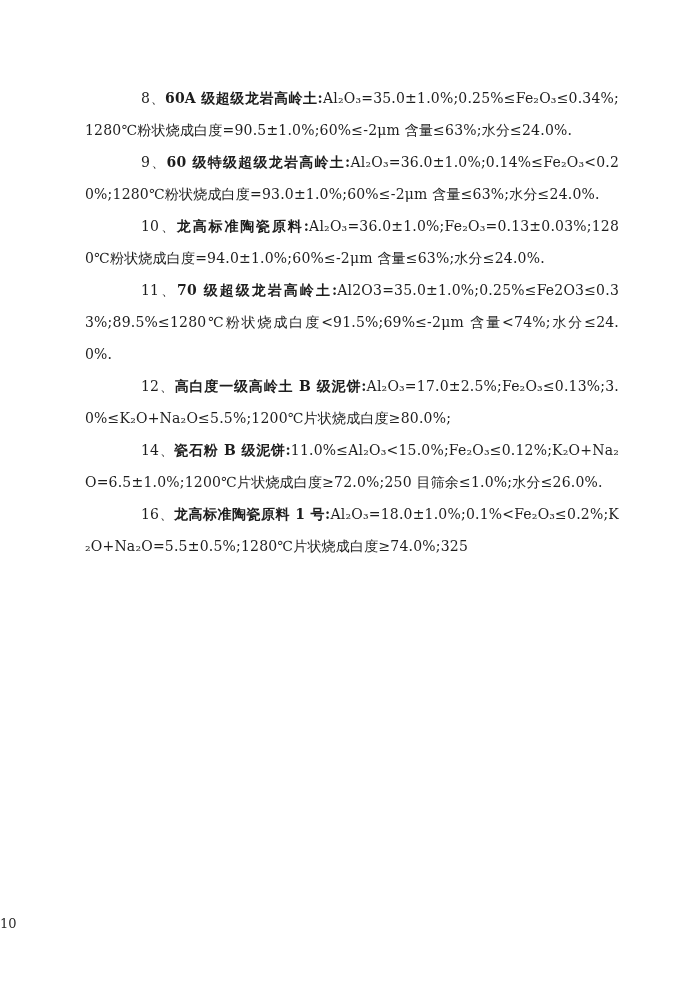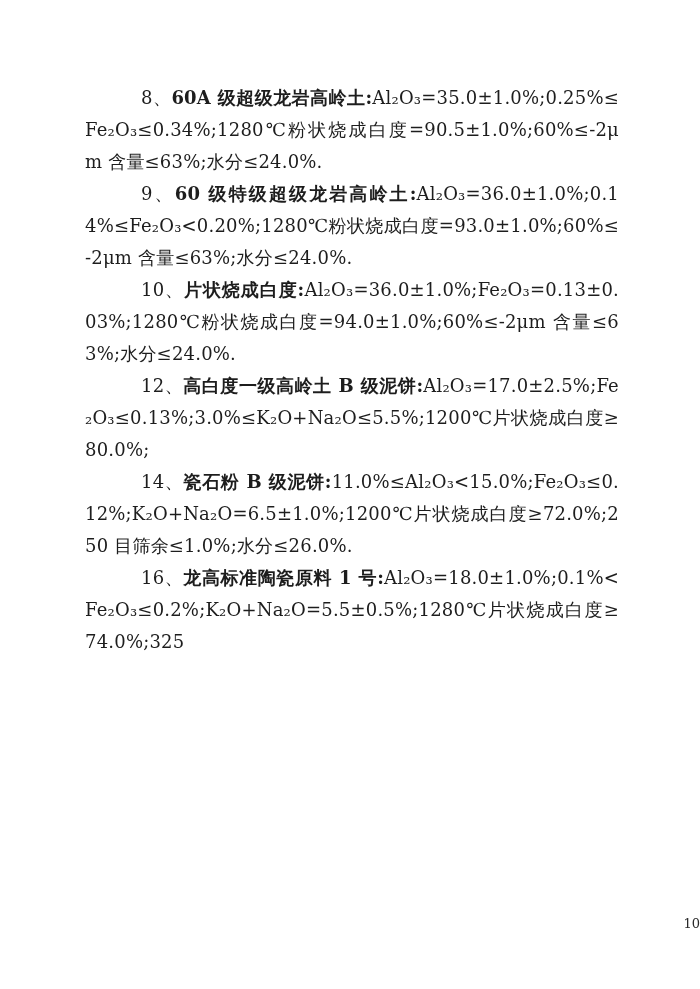--- a/index.html
+++ b/index.html
@@ -17,53 +17,54 @@
     color: #1d1d1d;
   }
   .content {
     position: absolute;
     left: 85px;
     top: 82px;
     width: 534px;
   }
   .para {
     margin: 0;
-    font-size: 18px;
+    font-size: 14px;
     line-height: 32px;
     text-align: justify;
     text-justify: inter-character;
     text-indent: 56px;
     letter-spacing: 0.2px;
     word-break: break-all;
   }
   .para .item-title {
     font-weight: 700;
   }
   .footer {
     position: absolute;
     top: 916px;
     left: 0;
     width: 100%;
-    text-align: right;
+    text-align: left;
     font-size: 13px;
     color: #2a2a2a;
   }
 </style>
 </head>
 <body>
 
 <div class="page">
   <div class="content">
 
     <p class="para"><span class="item-num">8、</span><b class="item-title">60A 级超级龙岩高岭土:</b><span class="item-specs">Al₂O₃=35.0±1.0%;0.25%≤Fe₂O₃≤0.34%;1280℃粉状烧成白度=90.5±1.0%;60%≤-2μm 含量≤63%;水分≤24.0%.</span></p>
 
     <p class="para"><span class="item-num">9、</span><b class="item-title">60 级特级超级龙岩高岭土:</b><span class="item-specs">Al₂O₃=36.0±1.0%;0.14%≤Fe₂O₃&lt;0.20%;1280℃粉状烧成白度=93.0±1.0%;60%≤-2μm 含量≤63%;水分≤24.0%.</span></p>
 
-    <p class="para"><span class="item-num">10、</span><b class="item-title">片状烧成白度:</b><span class="item-specs">Al₂O₃=36.0±1.0%;Fe₂O₃=0.13±0.03%;1280℃粉状烧成白度=94.0±1.0%;60%≤-2μm 含量≤63%;水分≤24.0%.</span></p>
+    <p class="para"><span class="item-num">10、</span><b class="item-title">龙高标准陶瓷原料:</b><span class="item-specs">Al₂O₃=36.0±1.0%;Fe₂O₃=0.13±0.03%;1280℃粉状烧成白度=94.0±1.0%;60%≤-2μm 含量≤63%;水分≤24.0%.</span></p>
 
+    <p class="para"><span class="item-num">11、</span><b class="item-title">70 级超级龙岩高岭土:</b><span class="item-specs">Al2O3=35.0±1.0%;0.25%≤Fe2O3≤0.33%;89.5%≤1280℃粉状烧成白度&lt;91.5%;69%≤-2μm 含量&lt;74%;水分≤24.0%.</span></p>
 
     <p class="para"><span class="item-num">12、</span><b class="item-title">高白度一级高岭土 B 级泥饼:</b><span class="item-specs">Al₂O₃=17.0±2.5%;Fe₂O₃≤0.13%;3.0%≤K₂O+Na₂O≤5.5%;1200℃片状烧成白度≥80.0%;</span></p>
 
 
     <p class="para"><span class="item-num">14、</span><b class="item-title">瓷石粉 B 级泥饼:</b><span class="item-specs">11.0%≤Al₂O₃&lt;15.0%;Fe₂O₃≤0.12%;K₂O+Na₂O=6.5±1.0%;1200℃片状烧成白度≥72.0%;250 目筛余≤1.0%;水分≤26.0%.</span></p>
 
 
     <p class="para"><span class="item-num">16、</span><b class="item-title">龙高标准陶瓷原料 1 号:</b><span class="item-specs">Al₂O₃=18.0±1.0%;0.1%&lt;Fe₂O₃≤0.2%;K₂O+Na₂O=5.5±0.5%;1280℃片状烧成白度≥74.0%;325</span></p>
 
   </div>

